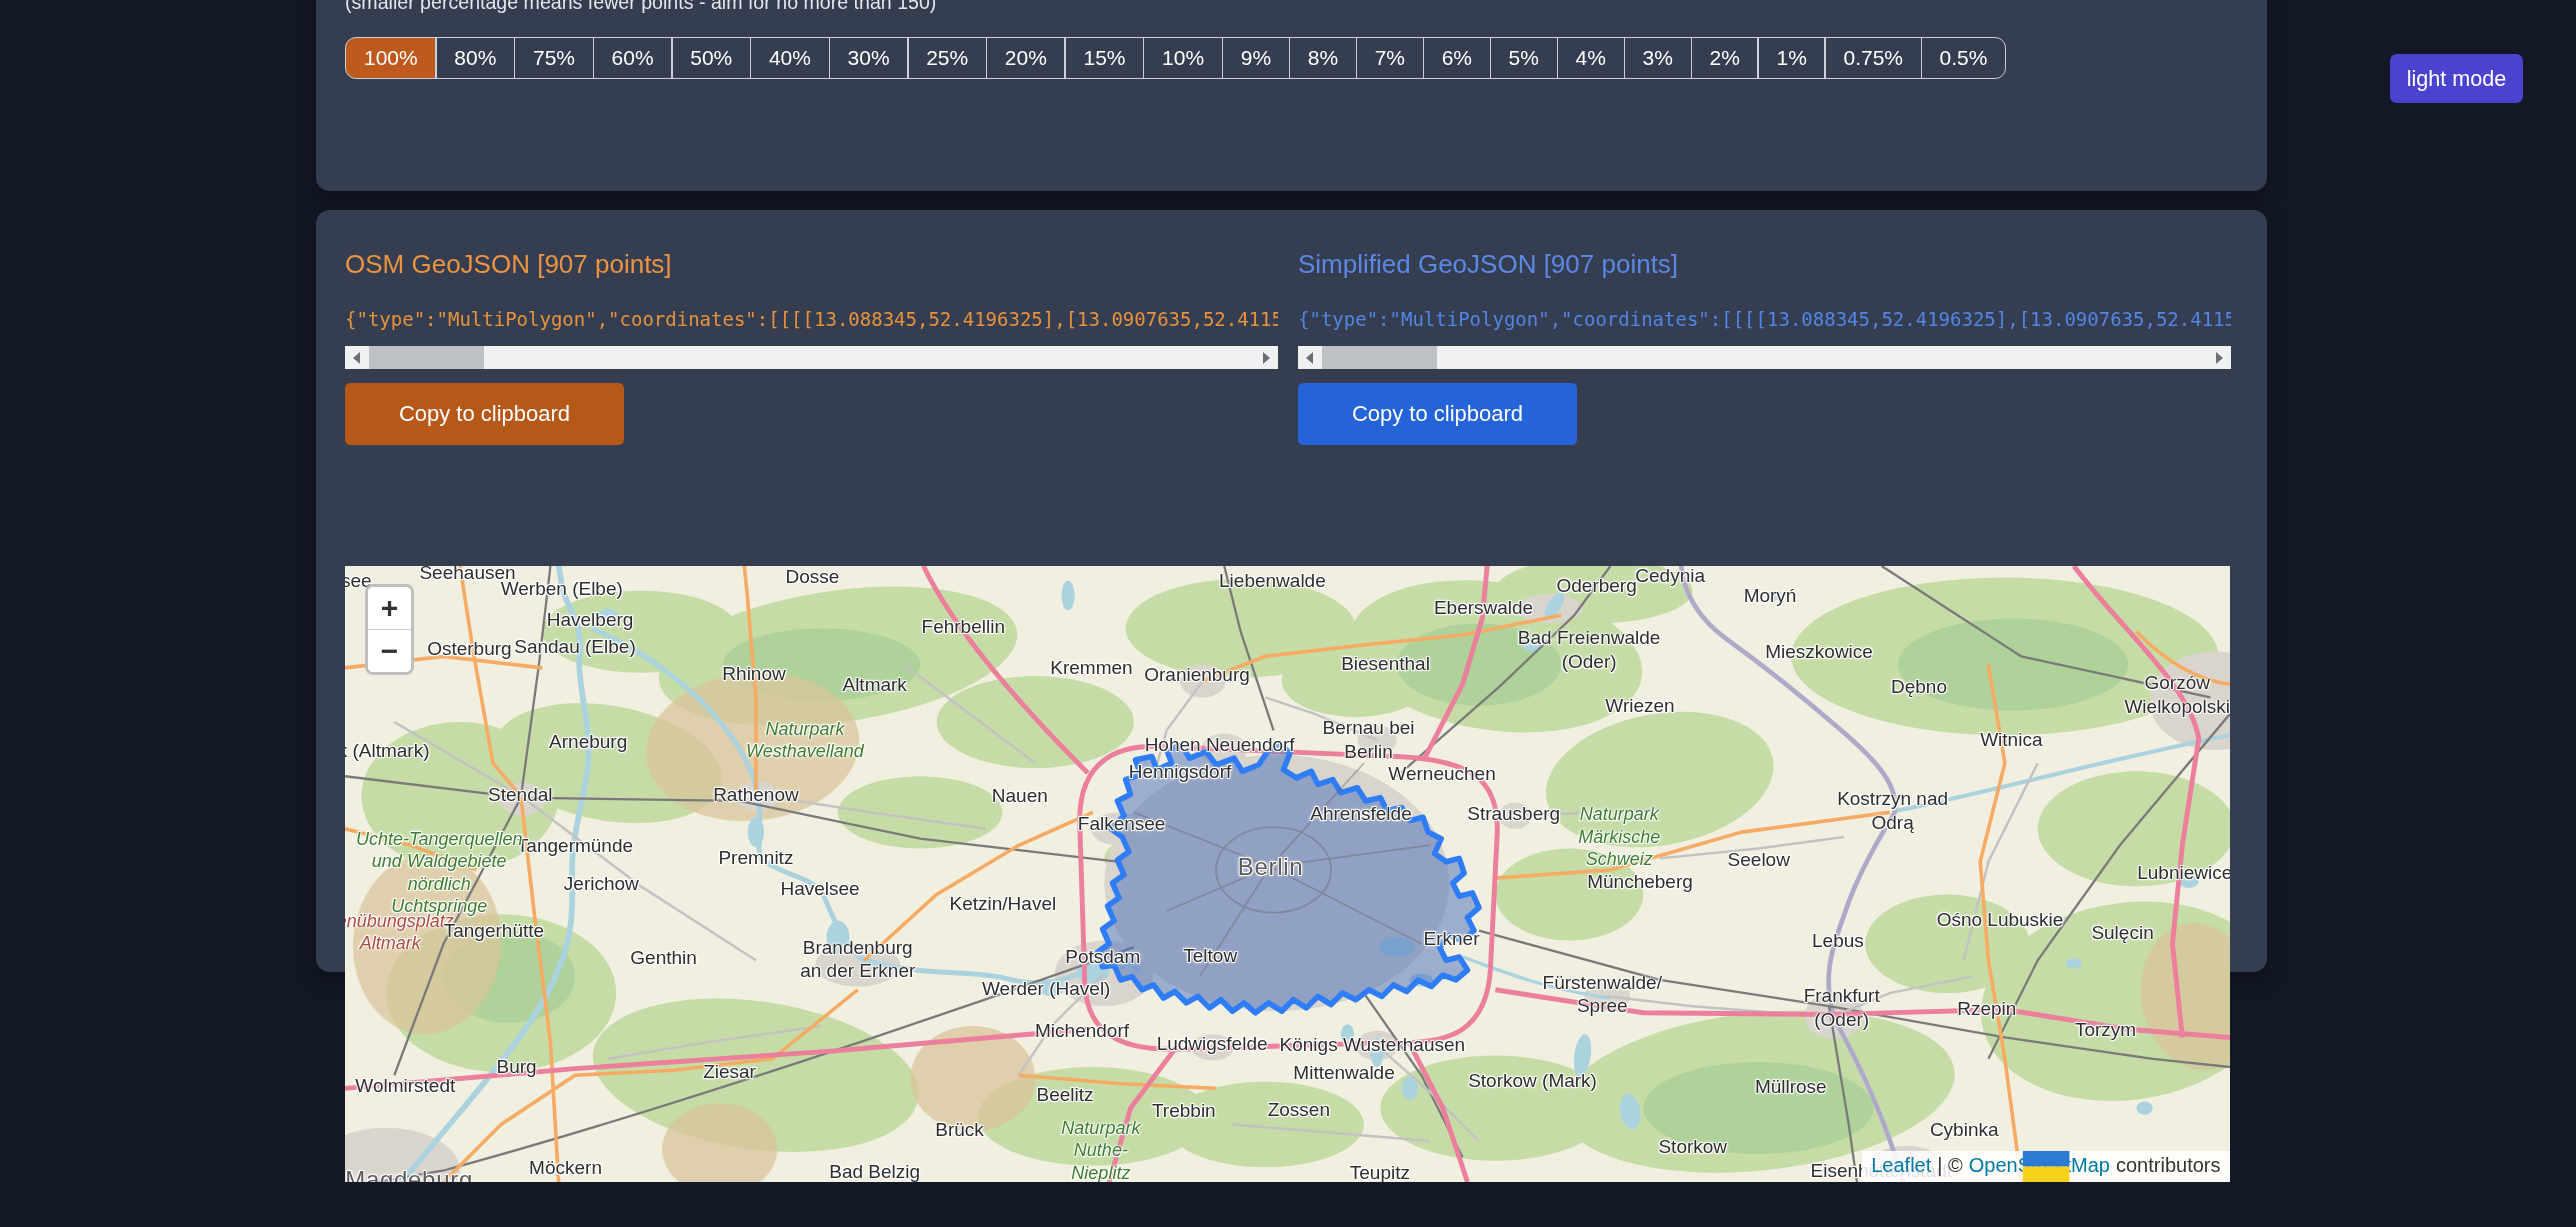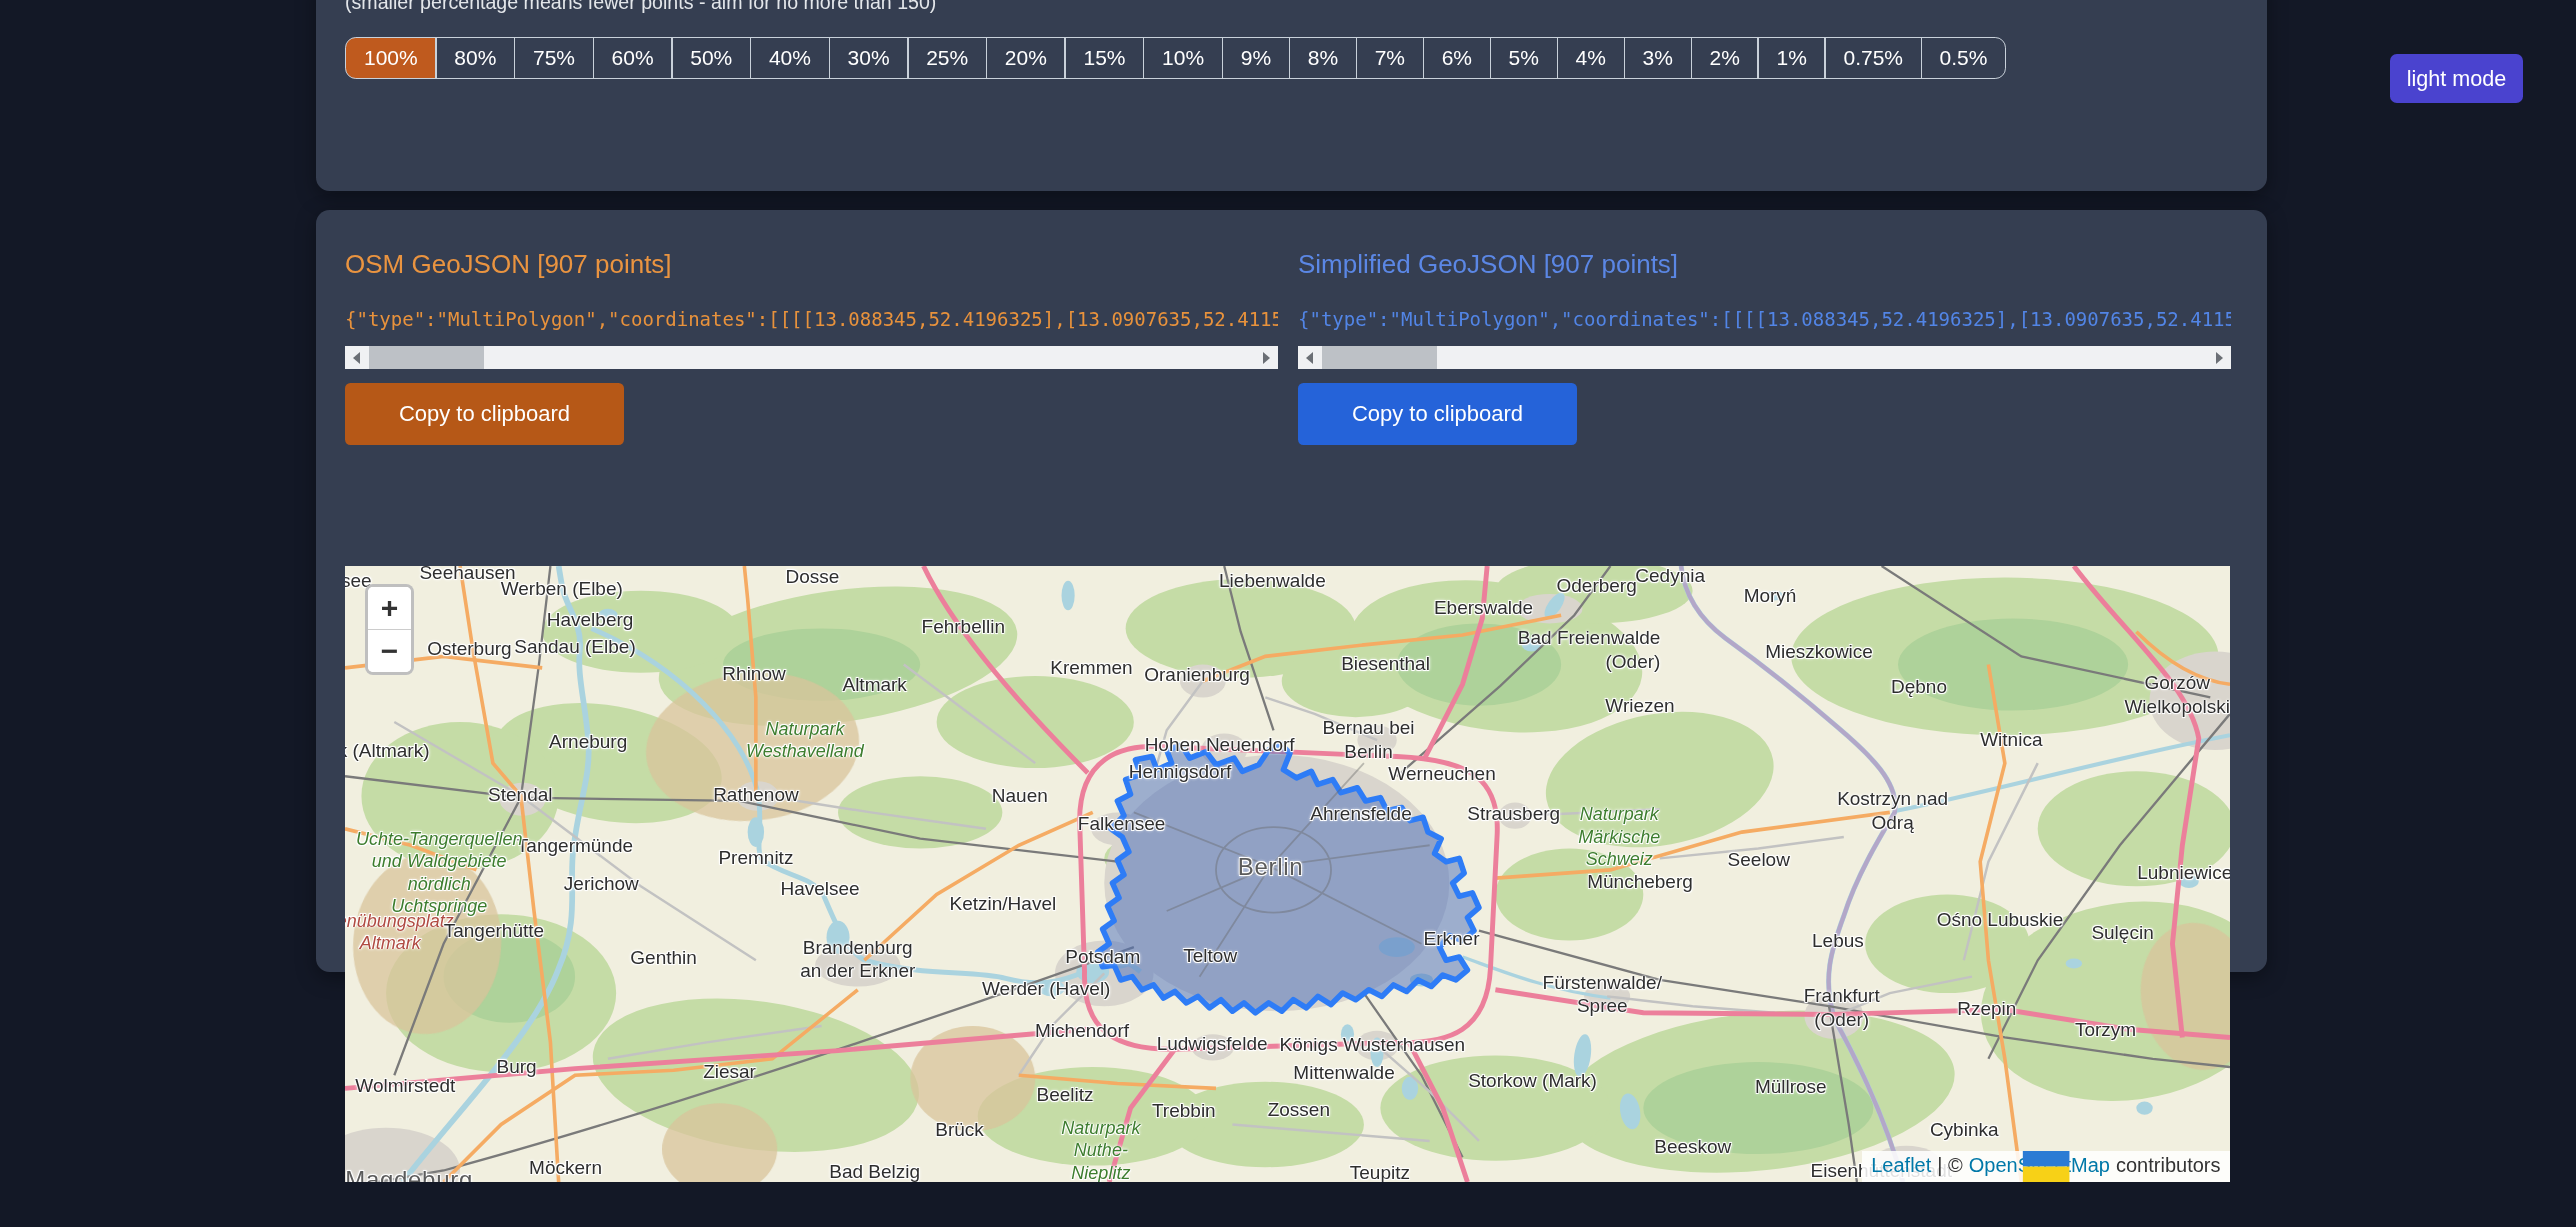--- a/index.html
+++ b/index.html
@@ -309,21 +309,21 @@
         <div class="mlabel" style="left: 21.7%; top: 17.5%;">Rhinow</div>
         <div class="mlabel" style="left: 28.1%; top: 19.3%;">Altmark</div>
         <div class="mlabel" style="left: 32.8%; top: 9.9%;">Fehrbellin</div>
         <div class="mlabel" style="left: 39.6%; top: 16.6%;">Kremmen</div>
         <div class="mlabel" style="left: 45.2%; top: 17.7%;">Oranienburg</div>
         <div class="mlabel" style="left: 49.2%; top: 2.4%;">Liebenwalde</div>
         <div class="mlabel" style="left: 60.4%; top: 6.8%;">Eberswalde</div>
         <div class="mlabel" style="left: 66.4%; top: 3.3%;">Oderberg</div>
         <div class="mlabel" style="left: 70.3%; top: 1.7%;">Cedynia</div>
         <div class="mlabel" style="left: 75.6%; top: 4.8%;">Moryń</div>
-        <div class="mlabel" style="left: 66%; top: 13.7%; text-align: right;">Bad Freienwalde
+        <div class="mlabel" style="left: 66%; top: 13.7%;">Bad Freienwalde
 (Oder)</div>
         <div class="mlabel" style="left: 78.2%; top: 13.9%;">Mieszkowice</div>
         <div class="mlabel" style="left: 55.2%; top: 15.9%;">Biesenthal</div>
         <div class="mlabel" style="left: 68.7%; top: 22.7%;">Wriezen</div>
         <div class="mlabel" style="left: 83.5%; top: 19.6%;">Dębno</div>
         <div class="mlabel" style="left: 97.2%; top: 21%;">Gorzów Wielkopolski</div>
         <div class="mlabel" style="left: 88.4%; top: 28.3%;">Witnica</div>
         <div class="mlabel" style="left: 82.1%; top: 39.8%;">Kostrzyn nad
 Odrą</div>
         <div class="mlabel park" style="left: 24.4%; top: 28.2%;">Naturpark
@@ -384,21 +384,21 @@
         <div class="mlabel" style="left: 38.2%; top: 85.8%;">Beelitz</div>
         <div class="mlabel" style="left: 44.5%; top: 88.5%;">Trebbin</div>
         <div class="mlabel" style="left: 50.6%; top: 88.3%;">Zossen</div>
         <div class="mlabel" style="left: 54.9%; top: 98.5%;">Teupitz</div>
         <div class="mlabel" style="left: 32.6%; top: 91.5%;">Brück</div>
         <div class="mlabel park" style="left: 40.1%; top: 94.9%;">Naturpark
 Nuthe-
 Nieplitz</div>
         <div class="mlabel" style="left: 28.1%; top: 98.3%;">Bad Belzig</div>
         <div class="mlabel" style="left: 76.7%; top: 84.6%;">Müllrose</div>
-        <div class="mlabel" style="left: 71.5%; top: 94.3%;">Beeskow</div>
+        <div class="mlabel" style="left: 71.5%; top: 94.3%;">Storkow</div>
         <div class="mlabel" style="left: 85.9%; top: 91.5%;">Cybinka</div>
         <div class="mlabel" style="left: 81.5%; top: 98.2%;">Eisenhüttenstadt</div>
         <div class="mlabel" style="left: 3.2%; top: 84.4%;">Wolmirstedt</div>
         <div class="mlabel" style="left: 9.1%; top: 81.4%;">Burg</div>
         <div class="mlabel" style="left: 20.4%; top: 82.1%;">Ziesar</div>
         <div class="mlabel" style="left: 11.7%; top: 97.8%;">Möckern</div>
         <div class="mlabel capital" style="left: 3.4%; top: 99.6%;">Magdeburg</div>
       </div>
 
     <div class="zoom-ctl">

